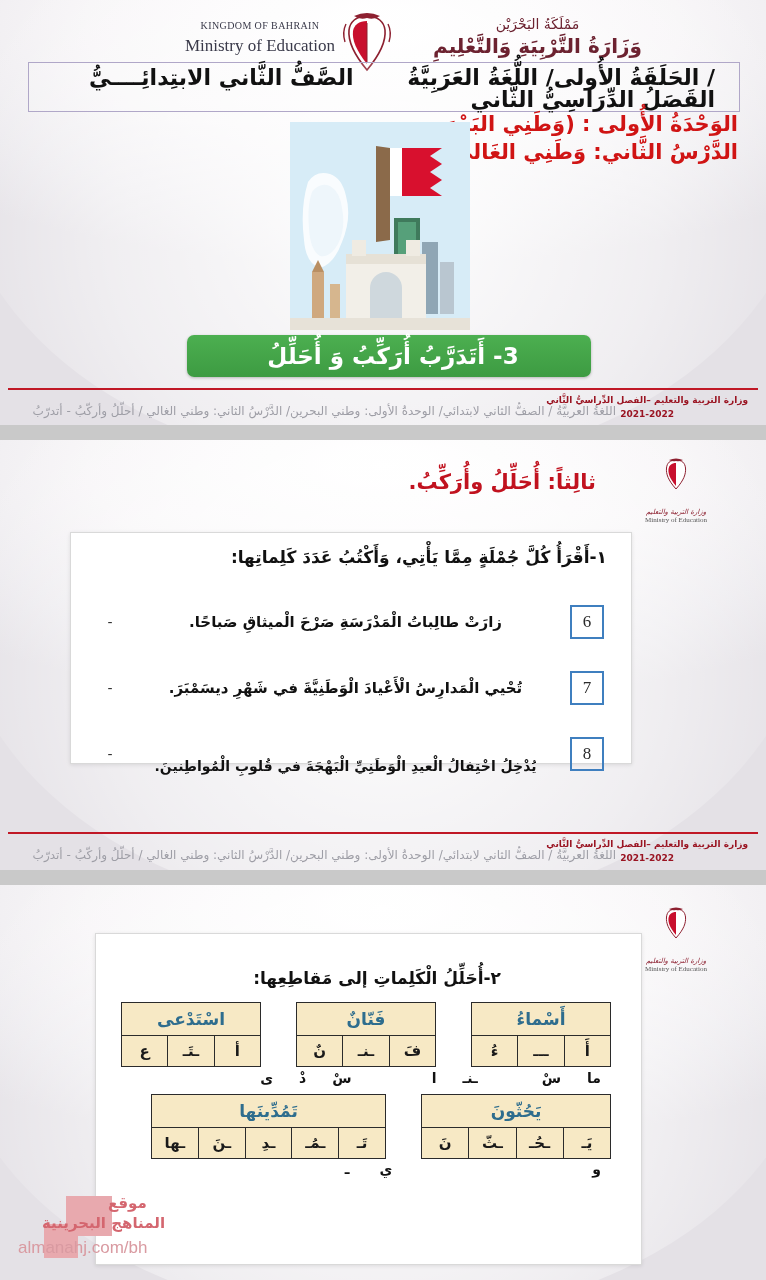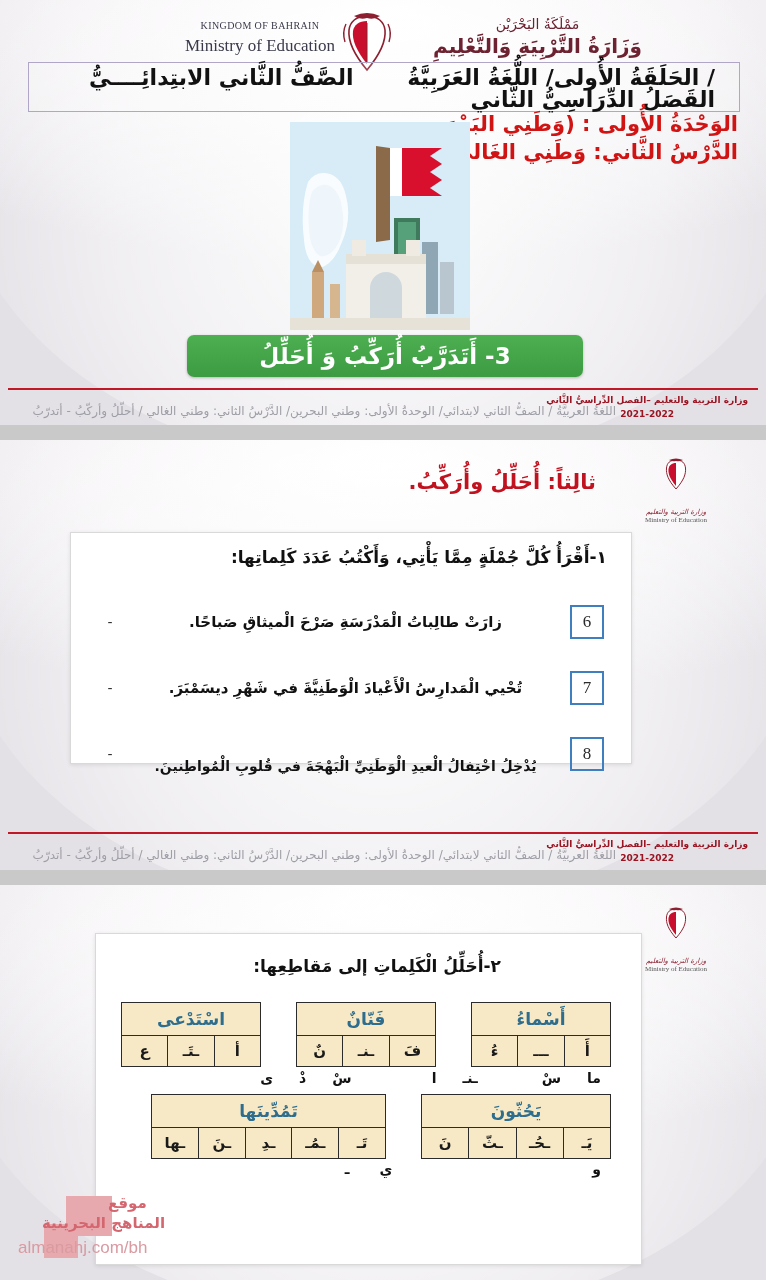--- a/index.html
+++ b/index.html
@@ -62,20 +62,21 @@
     position:absolute;left:290px;top:122px;width:180px;height:208px;
     background:linear-gradient(180deg,#cfe7f5 0%,#e8f3fa 55%,#f4f9fc 100%);
     overflow:hidden;
   }
   .green-banner{
     position:absolute;left:187px;top:335px;width:396px;height:42px;
     background:linear-gradient(180deg,#4caf50 0%,#3d9b42 100%);
     border-radius:7px;display:flex;align-items:center;justify-content:center;
     color:#fff;font-size:23px;font-weight:bold;direction:rtl;
     box-shadow:0 1px 3px rgba(0,0,0,.25);
+    padding-left:8px;
   }
   .foot-rule{
     position:absolute;left:8px;width:750px;height:0;
     border-top:2px solid #c01826;
   }
   .foot-wrap{position:absolute;left:0;width:766px;direction:rtl;}
   .foot-right{
     position:absolute;right:18px;top:4px;text-align:center;
     color:#9a1422;font-size:9px;font-weight:bold;line-height:1.5;
   }
@@ -281,21 +282,21 @@
         <path d="M17 2 C11 2 8 5 7.5 10 C7 16 9 22 17 31 C25 22 27 16 26.5 10 C26 5 23 2 17 2Z" fill="#fff" stroke="#8d2030" stroke-width="1"></path>
         <path d="M17 5 C12.5 5 10 7.5 9.5 11 C9 16 11 21 17 28 L17 5Z" fill="#c8102e"></path>
         <path d="M10 2 Q17 -1 24 2 Q20.5 4 17 3 Q13.5 4 10 2Z" fill="#8d2030"></path>
       </svg>
     </div>
     <div class="ar">وزارة التربية والتعليم</div>
     <div class="en">Ministry of Education</div>
   </div>
 
   <div class="card" style="left:95px;top:48px;width:545px;height:330px;">
-    <div class="q-text" style="right:140px;top:22px;">٢-أُحَلِّلُ الْكَلِماتِ إلى مَقاطِعِها:</div>
+    <div class="q-text" style="right:140px;top:34px;">٢-أُحَلِّلُ الْكَلِماتِ إلى مَقاطِعِها:</div>
 
     <div class="syl-wrap" style="right:30px;top:68px;">
       <div class="blk" style="right:0;top:0;width:140px;">
         <div class="hdr">أَسْماءُ</div>
         <div class="cells">
           <div style="width:46px">أَ</div>
           <div style="width:46px">ـــ</div>
           <div style="width:46px">ءُ</div>
         </div>
       </div>

